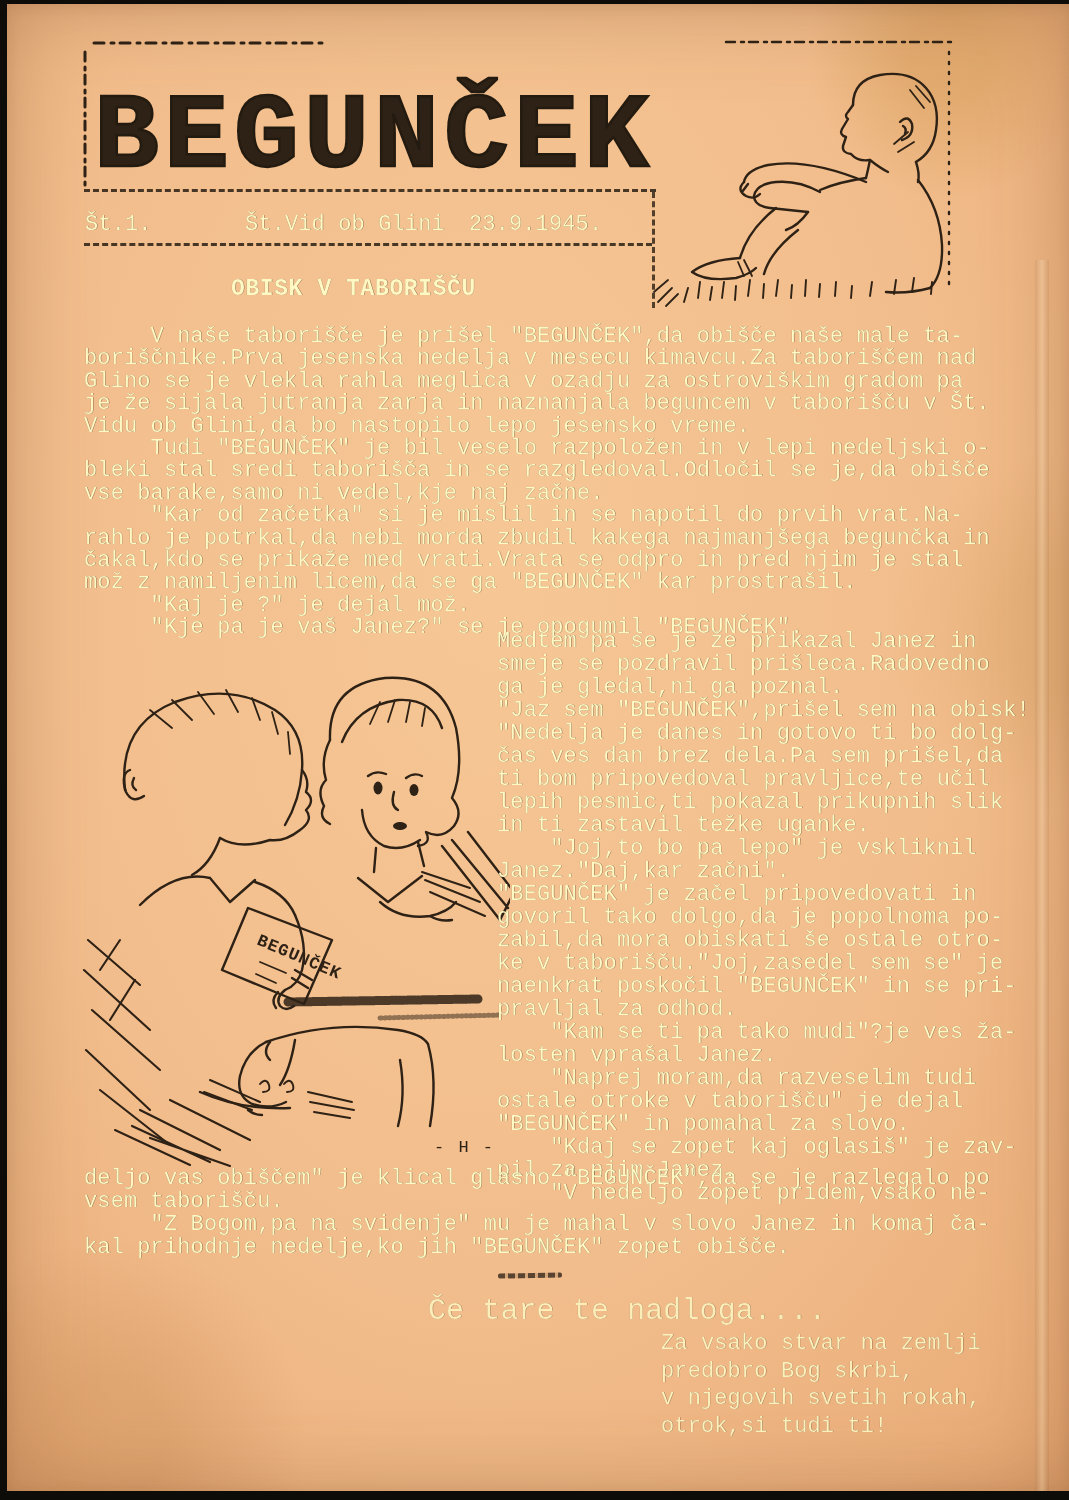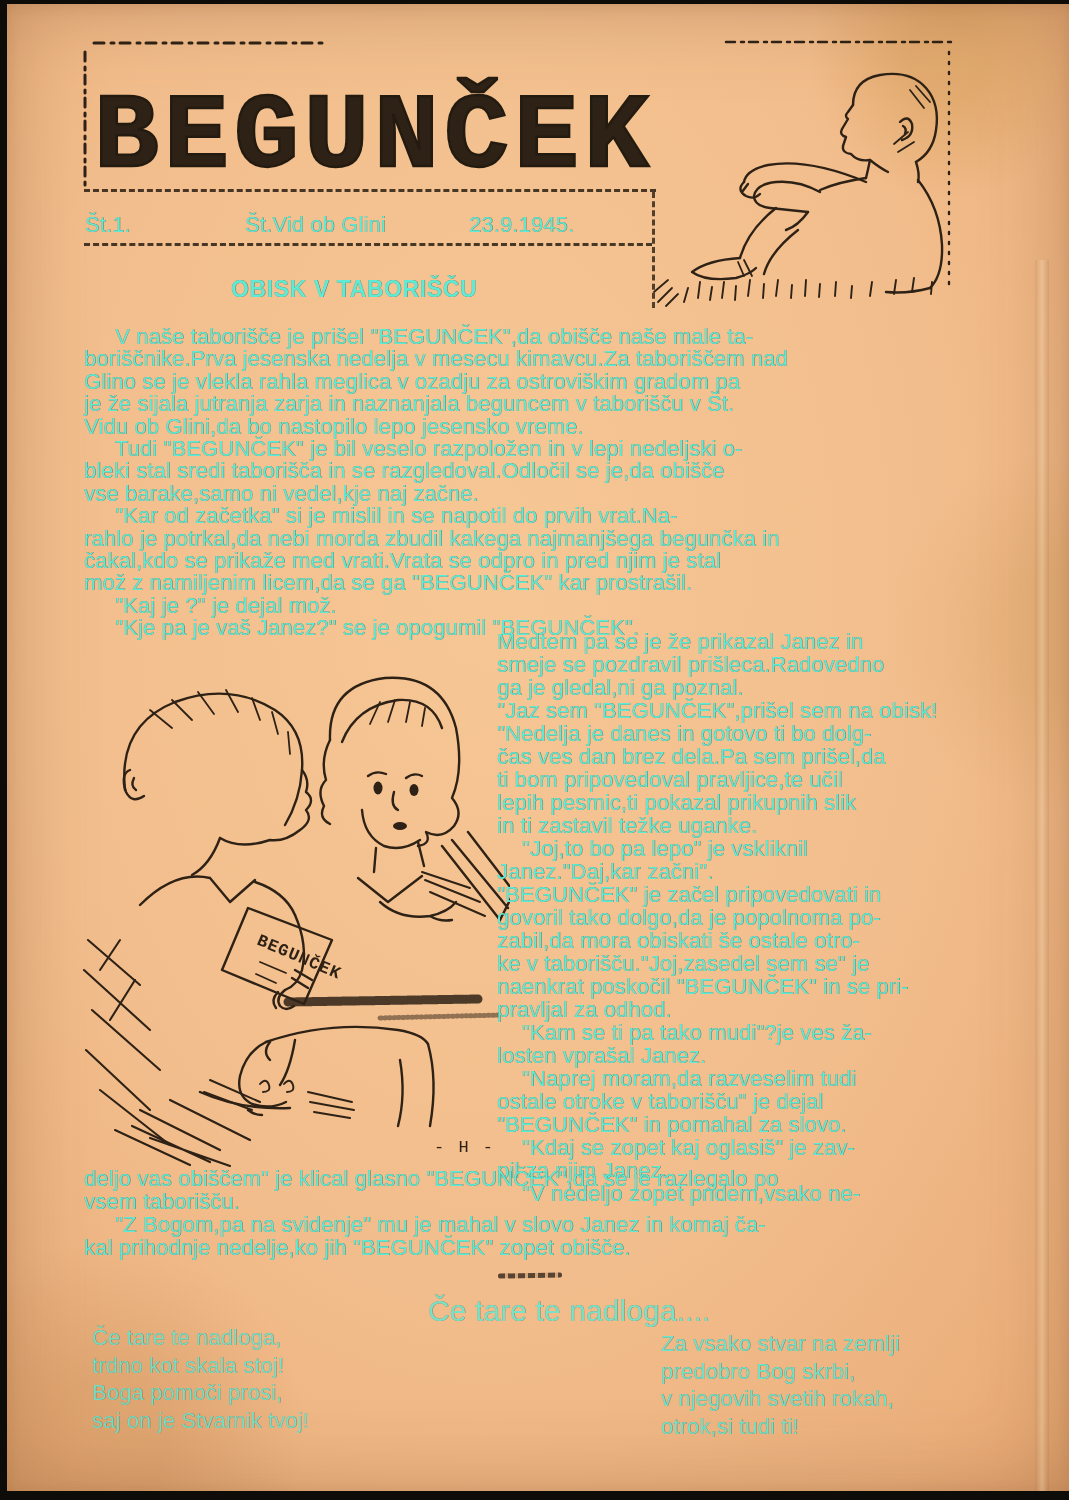--- a/index.html
+++ b/index.html
@@ -13,22 +13,22 @@
       radial-gradient(ellipse at 45% 38%, #f6c795 0%, #f2bd8c 55%, #ebb07c 85%, #e2a470 100%);
     box-shadow: inset 0 0 90px rgba(110,60,25,.35), inset 0 0 18px rgba(90,45,15,.25);}
   
   .edge{position:absolute;background:#0e0c09;}
   .edge.l{left:0;top:0;width:7px;height:100%;}
   .edge.t{left:0;top:0;width:100%;height:4px;}
   .edge.b{left:0;bottom:0;width:100%;height:9px;}
   .edge.r{right:0;top:0;width:6px;height:100%;}
   .fold{position:absolute;right:28px;top:260px;width:14px;height:1240px;
         background:linear-gradient(90deg,rgba(120,70,30,.10),rgba(255,238,205,.28),rgba(120,70,30,.12));}
-  .tw{position:absolute;color:#5eead4;white-space:pre;margin:0;
-      font-family:Liberation Sans, sans-serif;
+  .tw{position:absolute;color:#fef9c3;white-space:pre;margin:0;
+      font-family:Liberation Mono, monospace;
       text-shadow:0.4px 0.4px 0 rgba(52,30,14,.55), -0.2px 0 0 rgba(52,30,14,.25);}
   .body-text{font-size:22px;letter-spacing:.12px;}
   #para1{left:84px;top:326px;line-height:22.4px;}
   #column{left:497px;top:630px;line-height:23px;}
   #closing{left:84px;top:1167px;line-height:23px;}
   #heading{left:231px;top:276px;font-size:23px;letter-spacing:.6px;font-weight:bold;}
   #issue{left:85px;top:212px;font-size:22px;}
   #place{left:245px;top:212px;font-size:22px;}
   #date{left:469px;top:212px;font-size:22px;}
   .rule-dashed{position:absolute;border-top:3px dashed #2a1f13;opacity:.85;}
@@ -176,24 +176,20 @@
     "Kdaj se zopet kaj oglasiš" je zav-
 pil za njim Janez.
     "V nedeljo zopet pridem,vsako ne-</pre>
   <pre class="tw body-text" id="closing">deljo vas obiščem" je klical glasno "BEGUNČEK",da se je razlegalo po
 vsem taborišču.
      "Z Bogom,pa na svidenje" mu je mahal v slovo Janez in komaj ča-
 kal prihodnje nedelje,ko jih "BEGUNČEK" zopet obišče.</pre>
 
   <div id="divider-smudge"></div>
   <div class="tw" id="poem-title">Če tare te nadloga....</div>
-  <pre class="tw body-text" id="poem-left">Če tare te nadloga,
-trdno kot skala stoj!
-Boga pomoči prosi,
-saj on je Stvarnik tvoj!</pre>
   <pre class="tw body-text" id="poem-right">Za vsako stvar na zemlji
 predobro Bog skrbi,
 v njegovih svetih rokah,
 otrok,si tudi ti!</pre>
 
   <div class="edge l"></div>
   <div class="edge t"></div>
   <div class="edge b"></div>
   <div class="edge r"></div>
 </div>

